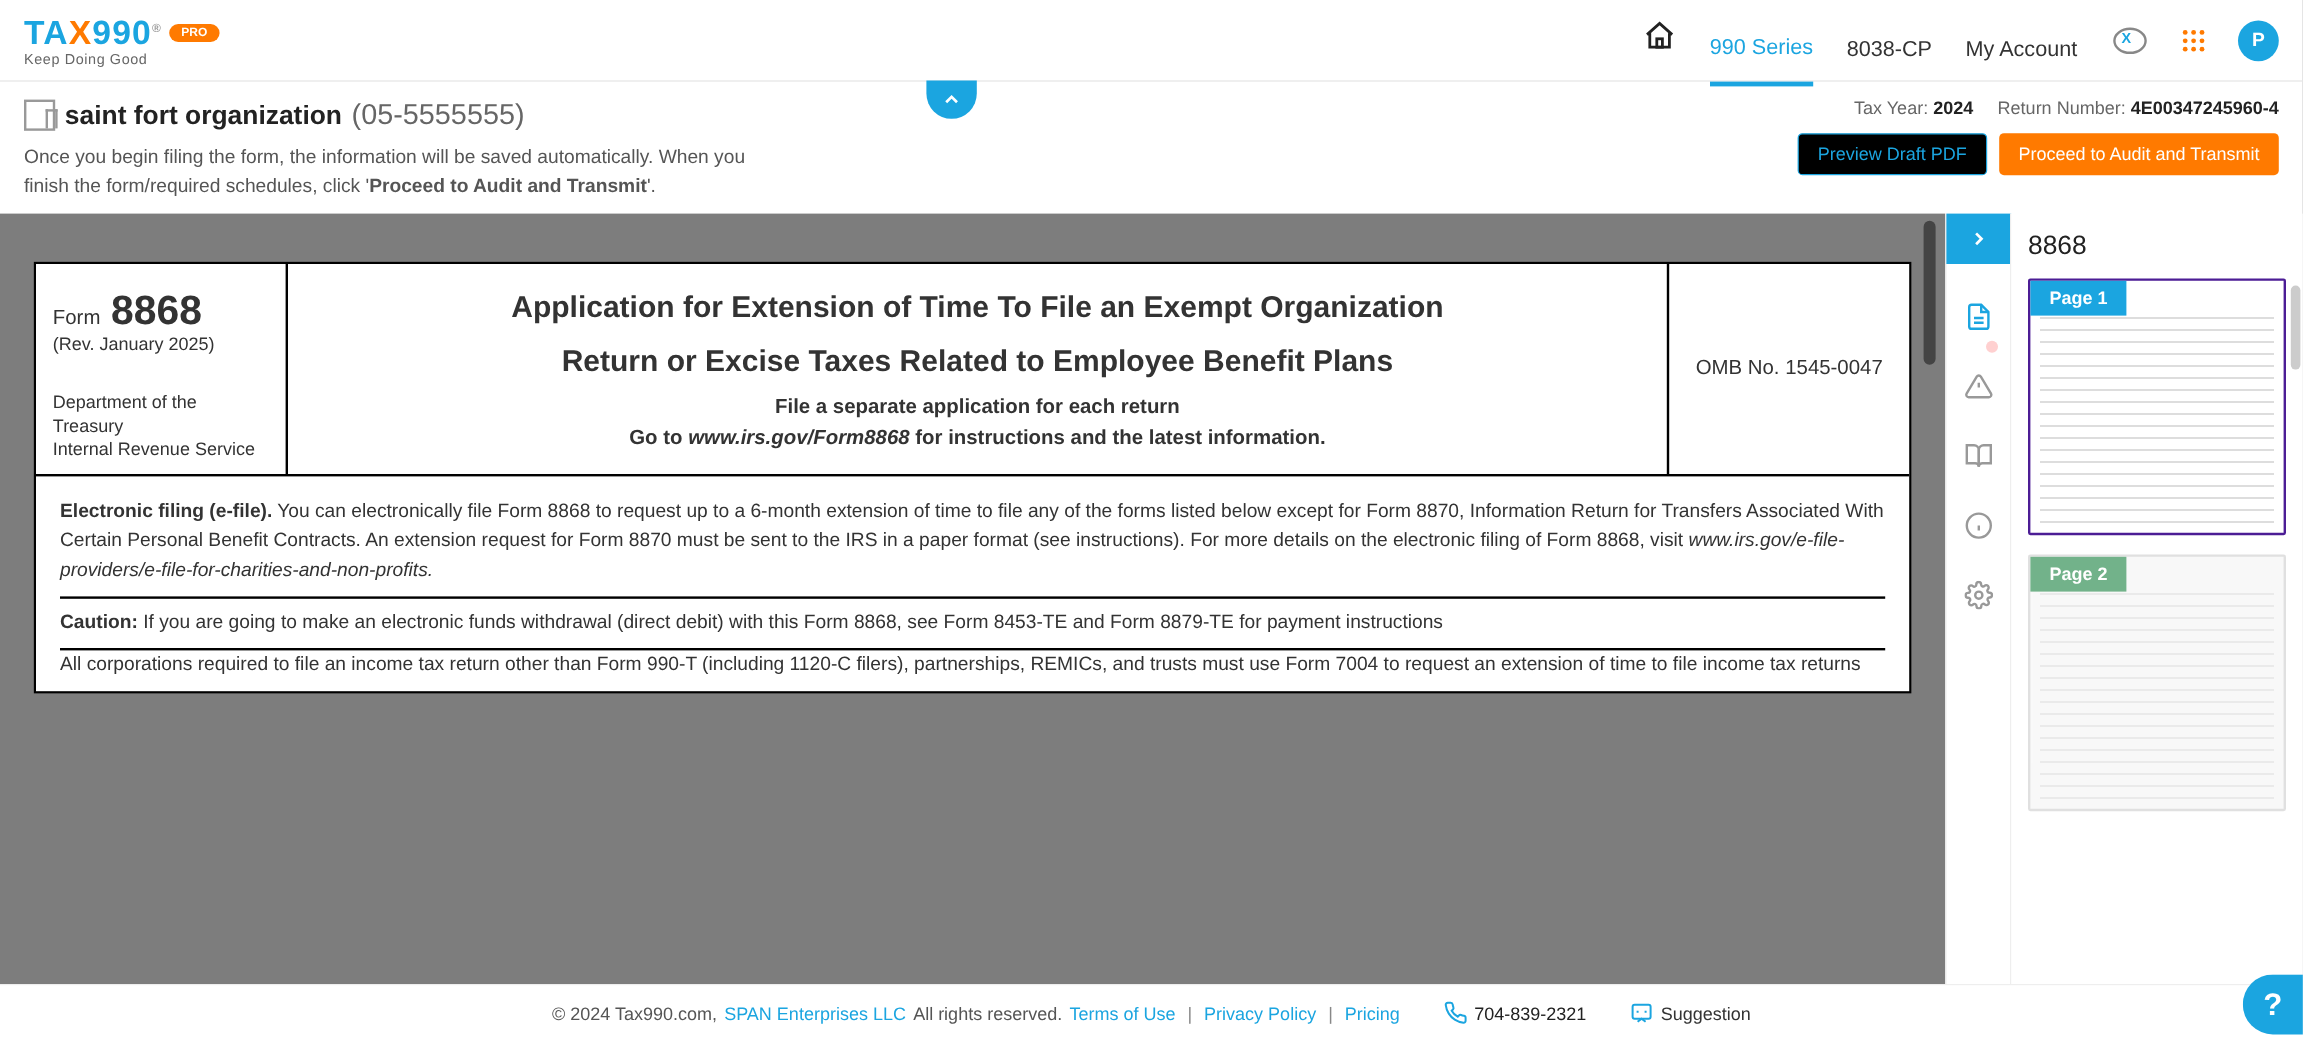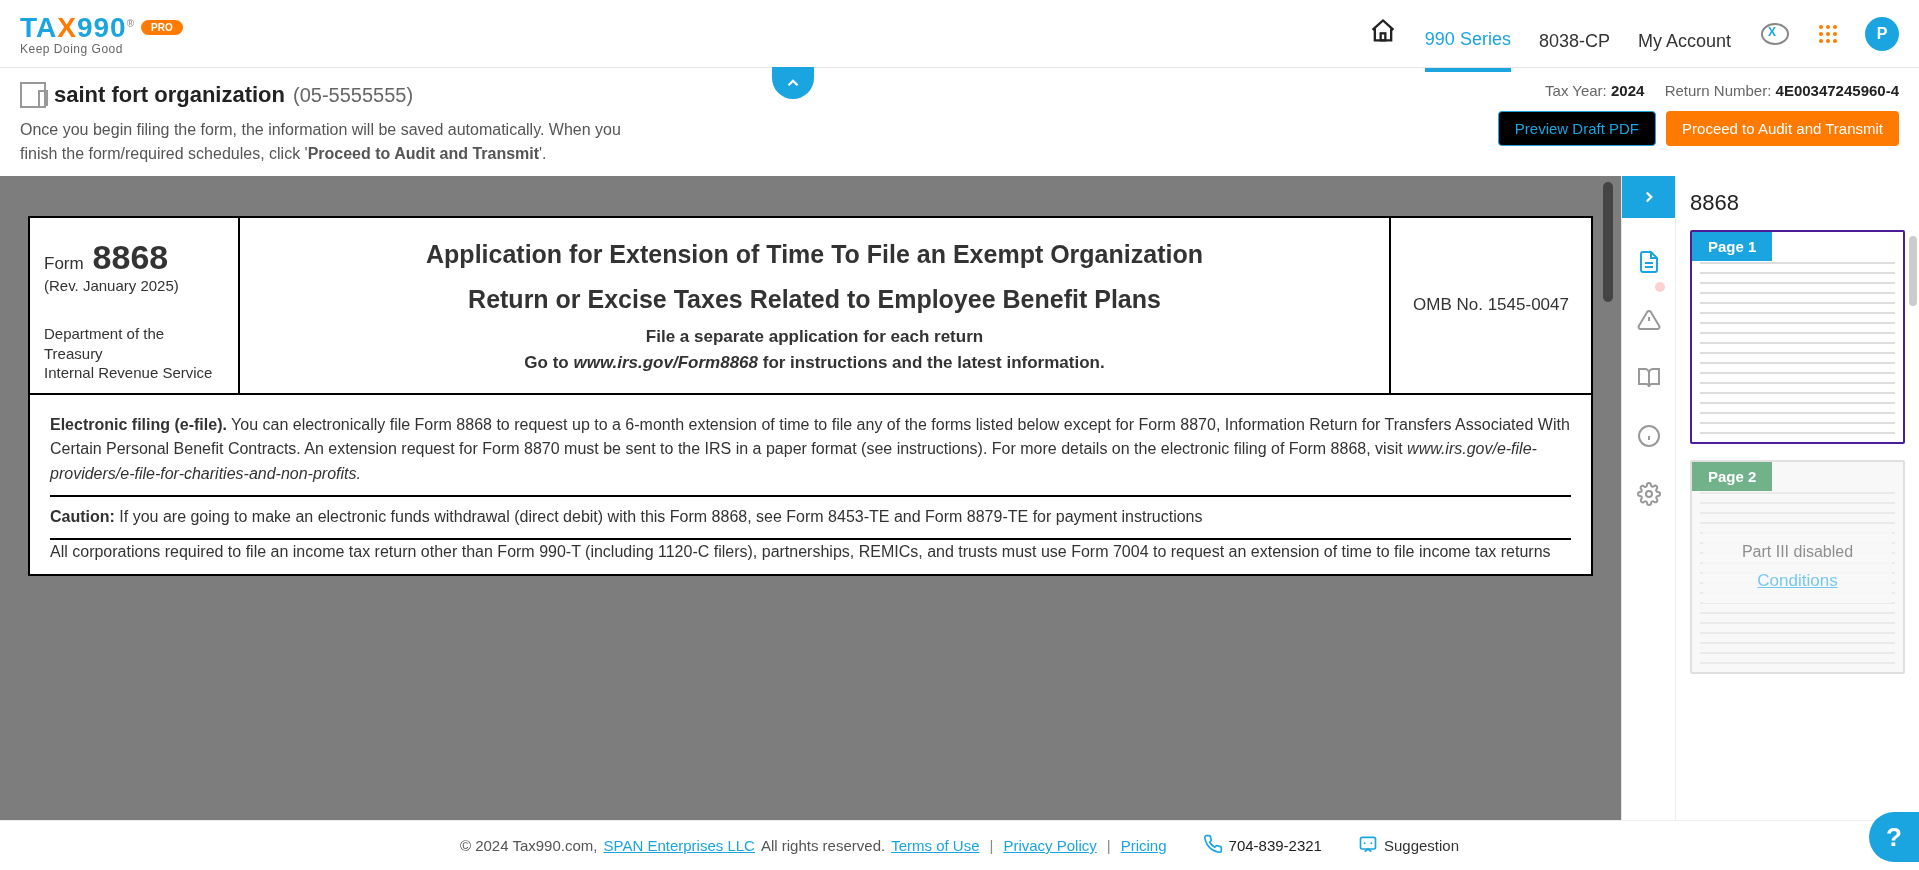--- a/index.html
+++ b/index.html
@@ -27,21 +27,21 @@
 .grid-icon { display: grid; grid-template-columns: repeat(3, 4px); grid-template-rows: repeat(3, 4px); gap: 3px; cursor: pointer; }
 .grid-dot { width: 4px; height: 4px; background: #ff7a00; border-radius: 50%; }
 .avatar { width: 34px; height: 34px; background: #1ba5e0; color: #fff; border-radius: 50%; display: flex; align-items: center; justify-content: center; font-weight: 600; cursor: pointer; }
 
 .subheader { display: flex; justify-content: space-between; align-items: flex-start; padding: 14px 20px 10px; position: relative; }
 .org-area { flex: 1; }
 .org-row { display: flex; align-items: center; gap: 8px; margin-bottom: 10px; }
 .building-icon { width: 26px; height: 26px; border: 2px solid #999; position: relative; }
 .building-icon::after { content: ''; position: absolute; right: -4px; bottom: 0; width: 6px; height: 14px; border: 2px solid #999; border-bottom: none; }
 .org-name { font-size: 22px; font-weight: 700; color: #222; }
-.org-ein { font-size: 20px; color: #666; font-weight: 400; }
+.org-ein { font-size: 24px; color: #666; font-weight: 400; }
 .instruction { font-size: 16px; color: #555; max-width: 640px; line-height: 1.5; }
 .instruction strong { font-weight: 700; }
 
 .right-meta { text-align: right; }
 .meta-row { font-size: 15px; color: #666; margin-bottom: 12px; }
 .meta-row strong { color: #222; font-weight: 700; }
 .meta-spacer { display: inline-block; width: 12px; }
 .button-row { display: flex; gap: 10px; justify-content: flex-end; }
 .btn-outline { border: 1px solid #1ba5e0; color: #1ba5e0; background: #000000; padding: 8px 16px; border-radius: 4px; font-size: 15px; cursor: pointer; }
 .btn-primary { background: #ff7a00; color: #fff; border: none; padding: 8px 16px; border-radius: 4px; font-size: 15px; cursor: pointer; }
@@ -84,21 +84,21 @@
 .thumb-label { position: absolute; top: 0; left: 0; background: #1ba5e0; color: #fff; font-size: 15px; font-weight: 600; padding: 6px 16px; }
 .thumb-card.disabled .thumb-label { background: #15803d; }
 .thumb-preview { height: 210px; padding: 30px 8px 8px; }
 .thumb-lines { height: 100%; background: repeating-linear-gradient(to bottom, #ddd 0, #ddd 2px, transparent 2px, transparent 10px); }
 .thumb-overlay { position: absolute; top: 50%; left: 50%; transform: translate(-50%, -50%); text-align: center; background: rgba(245,245,245,0.85); padding: 12px 4px; width: 90%; }
 .thumb-overlay-text { font-size: 16px; color: #444; margin-bottom: 10px; }
 .thumb-overlay-link { font-size: 17px; color: #1ba5e0; text-decoration: underline; cursor: pointer; }
 .panel-scroll { position: absolute; right: 2px; top: 60px; width: 8px; height: 70px; background: #ccc; border-radius: 4px; }
 
 .footer { position: fixed; bottom: 0; left: 0; right: 0; height: 50px; background: #fff; border-top: 1px solid #eee; display: flex; align-items: center; justify-content: center; gap: 6px; font-size: 15px; color: #555; }
-.footer a { color: #1ba5e0; text-decoration: underline; cursor: pointer; }
+.footer a { color: #1ba5e0; cursor: pointer; }
 .footer .sep { color: #888; margin: 0 4px; }
 .footer-phone { display: flex; align-items: center; gap: 6px; margin-left: 30px; font-weight: 500; color: #222; }
 .footer-suggest { display: flex; align-items: center; gap: 6px; margin-left: 30px; color: #333; cursor: pointer; }
 .phone-icon, .suggest-icon { color: #1ba5e0; }
 
 .help-fab { position: fixed; bottom: 8px; right: 0; width: 50px; height: 50px; background: #1ba5e0; border-radius: 50% 0 0 50%; display: flex; align-items: center; justify-content: center; color: #fff; font-size: 26px; font-weight: 700; cursor: pointer; }
 </style>
 </head>
 <body>
 
@@ -255,24 +255,20 @@
       <div class="thumb-label">Page 1</div>
       <div class="thumb-preview">
           <div class="thumb-lines"></div>
         </div>
     </div>
     <div class="thumb-card disabled">
       <div class="thumb-label">Page 2</div>
       <div class="thumb-preview">
           <div class="thumb-lines"></div>
         </div>
-      <div class="thumb-overlay">
-        <div class="thumb-overlay-text">Part III disabled</div>
-        <div class="thumb-overlay-link">Conditions</div>
-      </div>
     </div>
   </div>
 </div>
 
 <div class="footer">
   <span>© 2024 Tax990.com, </span>
   <a>SPAN Enterprises LLC</a>
   <span> All rights reserved. </span>
   <a>Terms of Use</a>
   <span class="sep">|</span>

